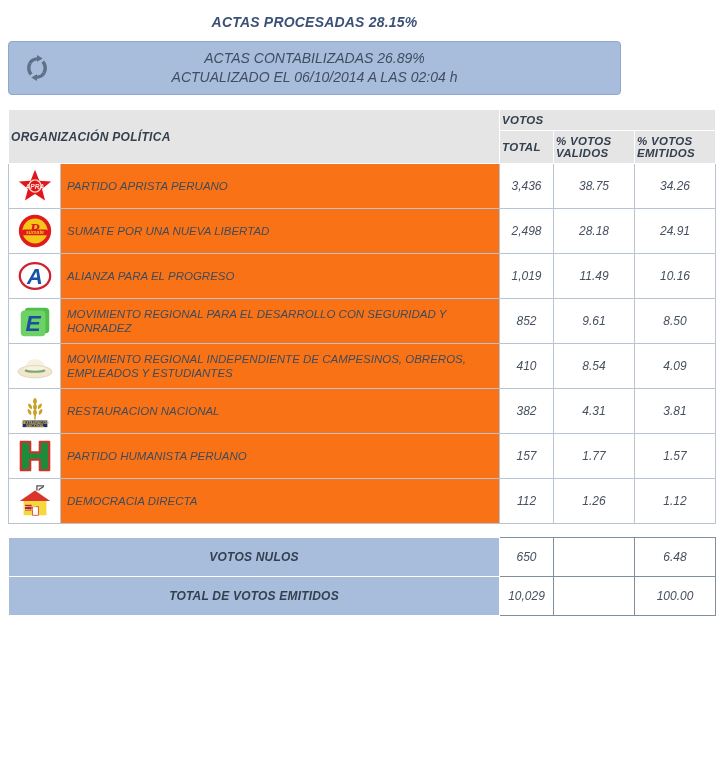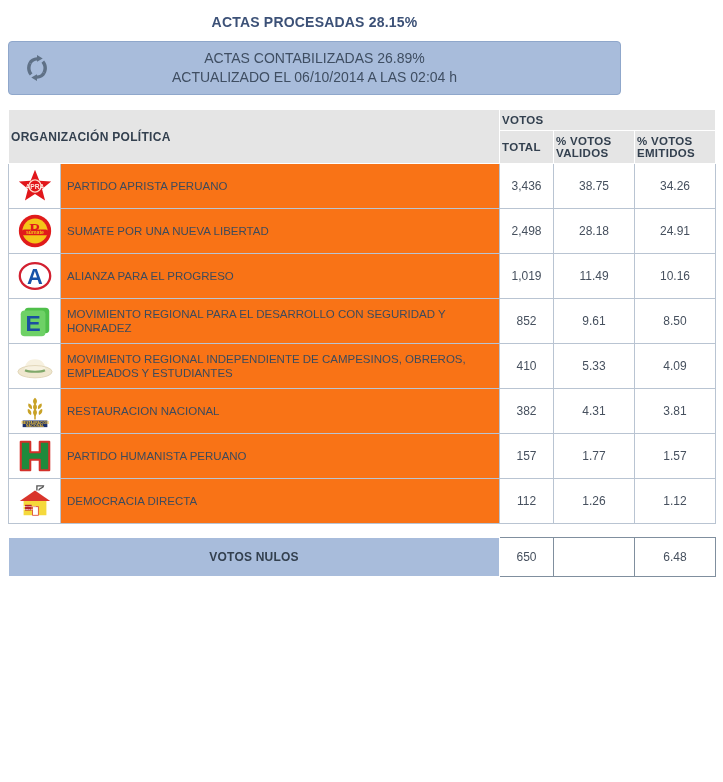--- a/index.html
+++ b/index.html
@@ -4,21 +4,21 @@
 <style>
   * { box-sizing: border-box; }
   html, body {
     margin: 0; padding: 0;
     width: 723px; height: 782px;
     background: #ffffff;
     font-family: "Liberation Sans", sans-serif;
     color: #3d4b5e;
     overflow: hidden;
   }
-  .page { width: 629px; height: 782px; position: relative; }
+  .page { width: 629px; height: 782px; position: relative; font-style: italic; }
 
   
   .title-bar {
     text-align: center;
     font-size: 14px;
     font-weight: bold;
     color: #3c5177;
     letter-spacing: .2px;
     padding-top: 14px;
     padding-bottom: 11px;
@@ -238,21 +238,21 @@
         </tr>
         <tr>
           <td class="logo-cell"><span class="logo"><svg width="38" height="38" viewBox="0 0 40 40">
                 <ellipse cx="20" cy="26" rx="18" ry="6.5" fill="#efe7cf"></ellipse>
                 <path d="M9 25c0-7 3.5-12 11-12s11 5 11 12z" fill="#f7f1e0"></path>
                 <path d="M9.5 24.5c3.5 2 17.5 2 21 0" fill="none" stroke="#7fa86a" stroke-width="2.2"></path>
                 <ellipse cx="20" cy="26" rx="18" ry="6.5" fill="none" stroke="#ded2b4" stroke-width="0.9"></ellipse>
               </svg></span></td>
           <td class="org-cell">MOVIMIENTO REGIONAL INDEPENDIENTE DE CAMPESINOS, OBREROS, EMPLEADOS Y ESTUDIANTES</td>
           <td class="num-cell">410</td>
-          <td class="num-cell">5.33</td>
+          <td class="num-cell">8.54</td>
           <td class="num-cell">4.09</td>
         </tr>
         <tr>
           <td class="logo-cell"><span class="logo"><svg width="38" height="38" viewBox="0 0 40 40">
                 <g fill="#c8a227">
                   <path d="M20 6c2.5 2 3 5 0 7.5C17 11 17.5 8 20 6z"></path>
                   <path d="M20 12c2.5 2 3 5 0 7.5-3-2.5-2.5-5.5 0-7.5z"></path>
                   <path d="M20 18c2.5 2 3 5 0 7.5-3-2.5-2.5-5.5 0-7.5z"></path>
                   <path d="M13 12c3 .6 4.6 3 3.6 6.2-3-1.2-4.3-3.4-3.6-6.2z"></path>
                   <path d="M27 12c-3 .6-4.6 3-3.6 6.2 3-1.2 4.3-3.4 3.6-6.2z"></path>
@@ -305,16 +305,22 @@
         <col class="c-val">
         <col class="c-emi">
     </colgroup>
     <tbody id="summary-body">
         <tr>
           <td class="sum-label">VOTOS NULOS</td>
           <td class="sum-num">650</td>
           <td class="sum-num blank"></td>
           <td class="sum-num">6.48</td>
         </tr>
+        <tr>
+          <td class="sum-label">TOTAL DE VOTOS EMITIDOS</td>
+          <td class="sum-num">10,029</td>
+          <td class="sum-num blank"></td>
+          <td class="sum-num">100.00</td>
+        </tr>
       </tbody>
   </table>
 
 </div>
 
 </body></html>

